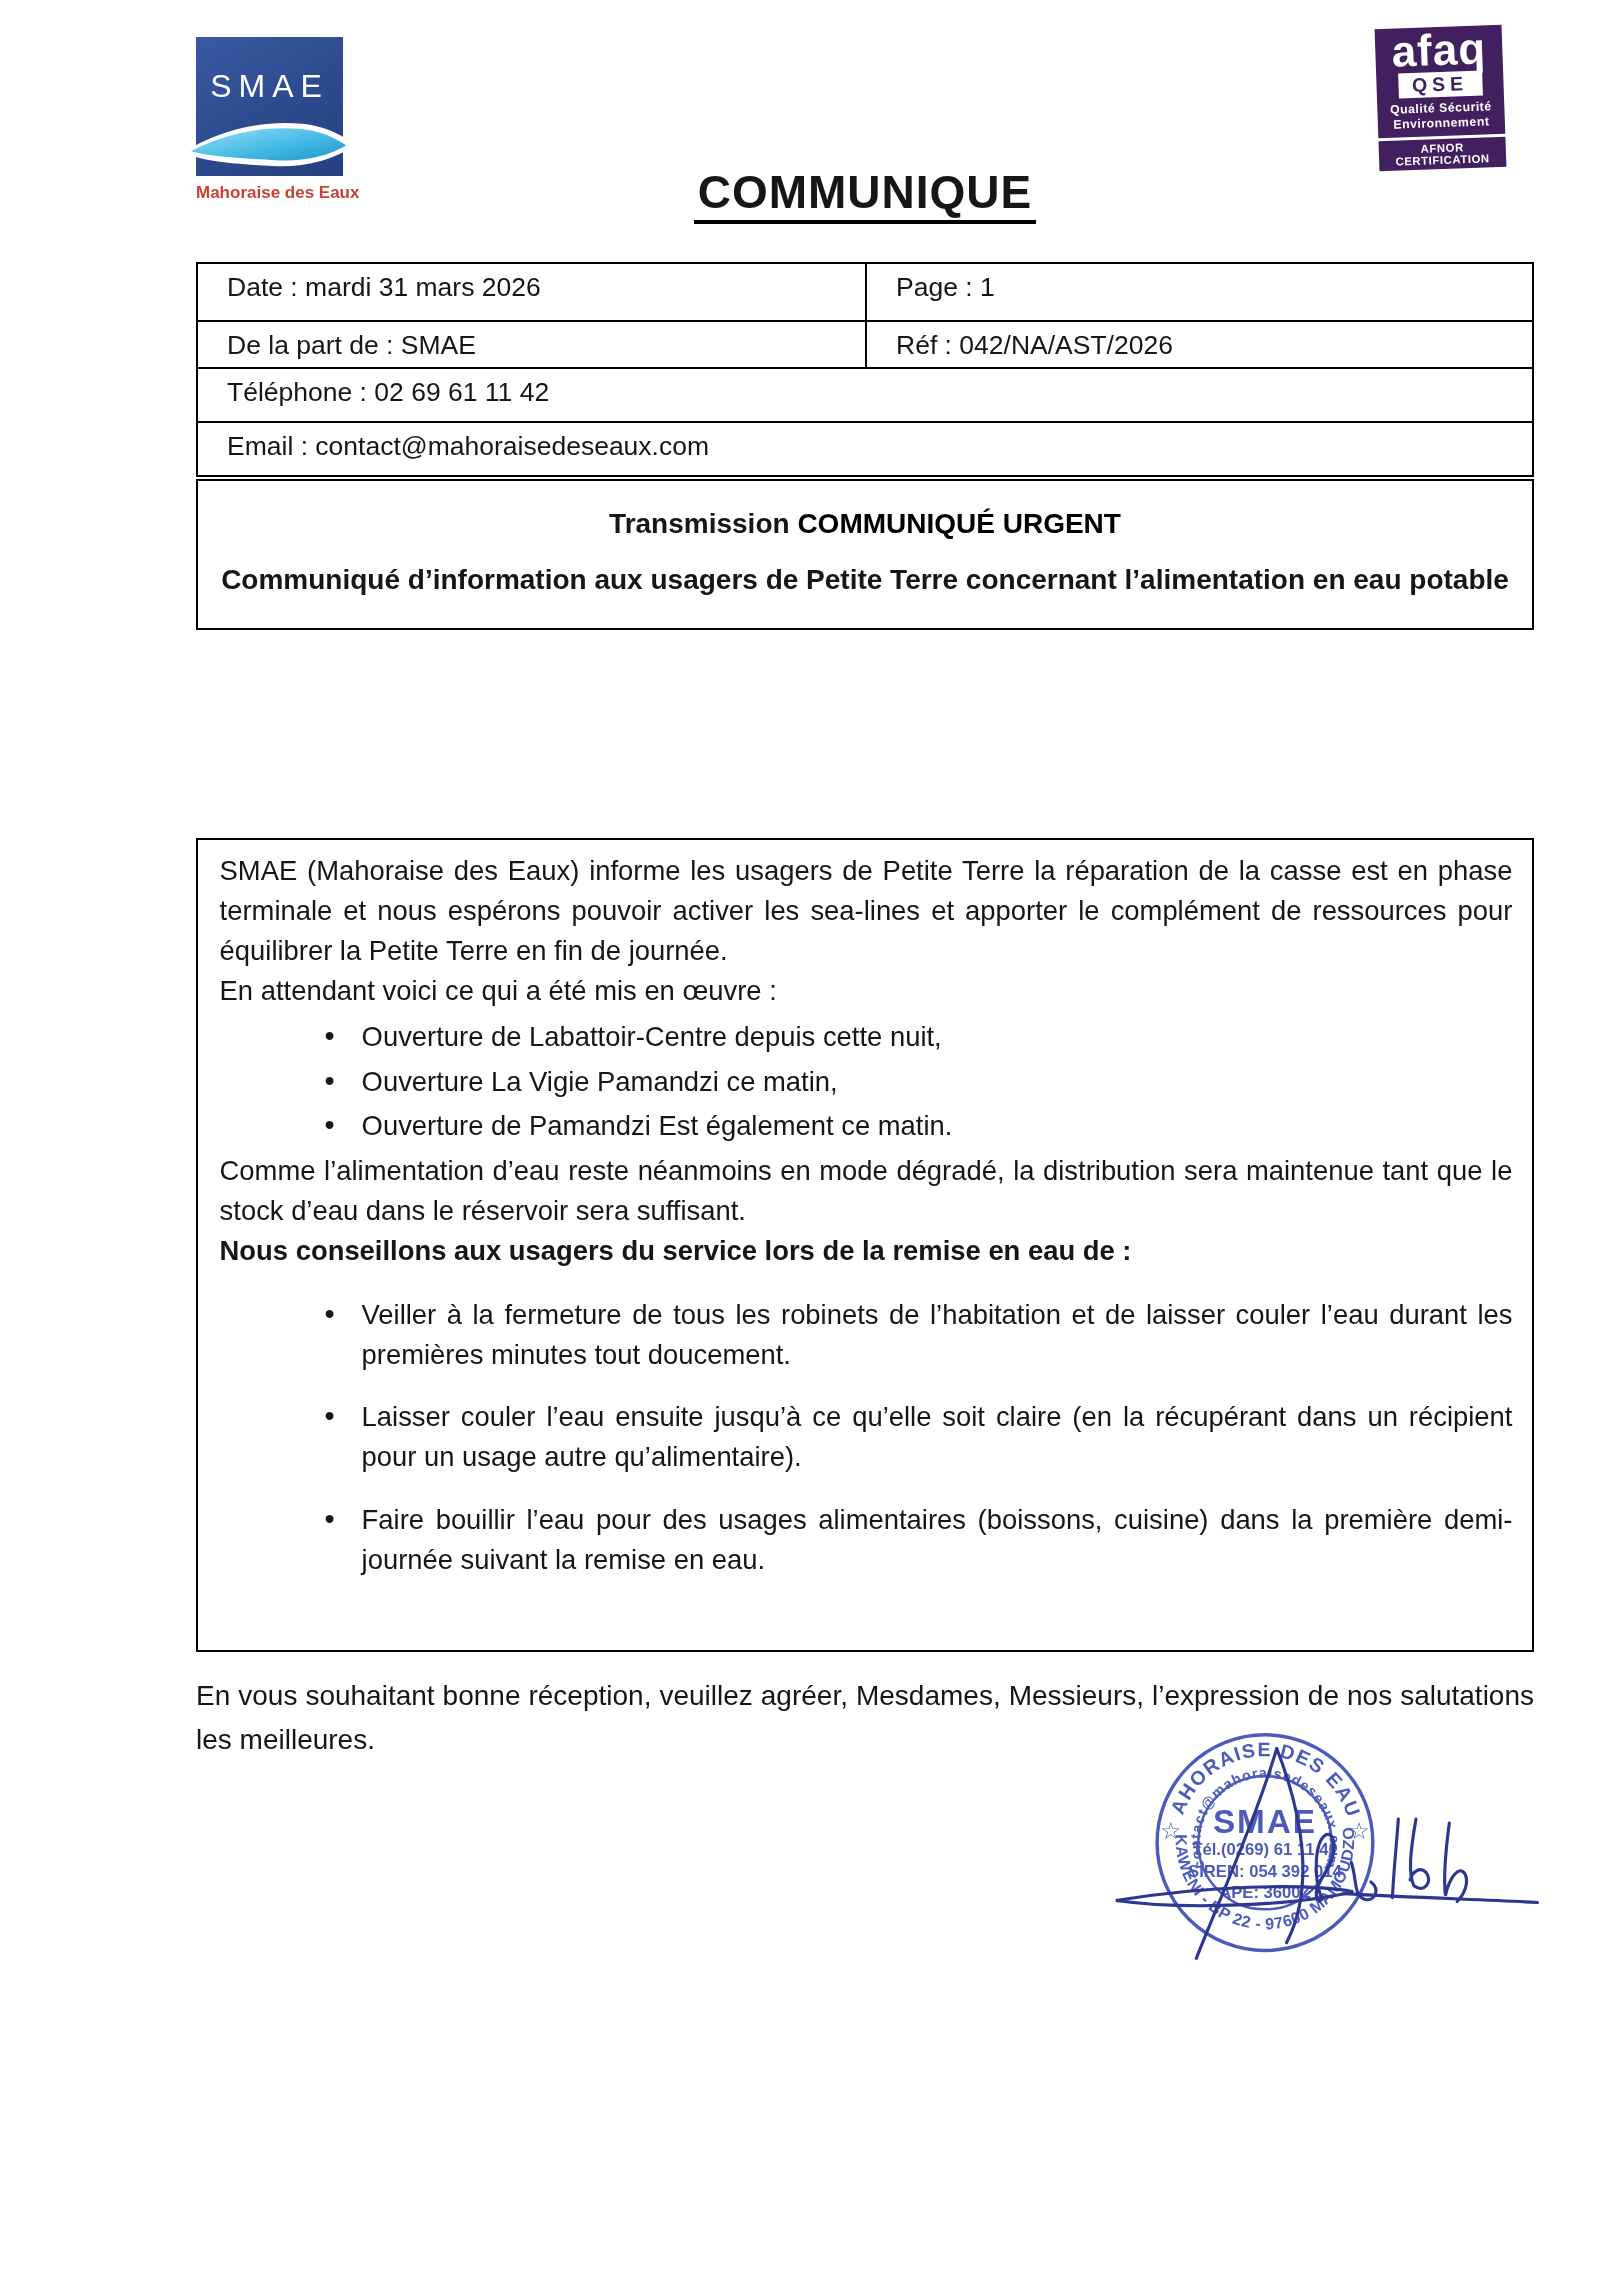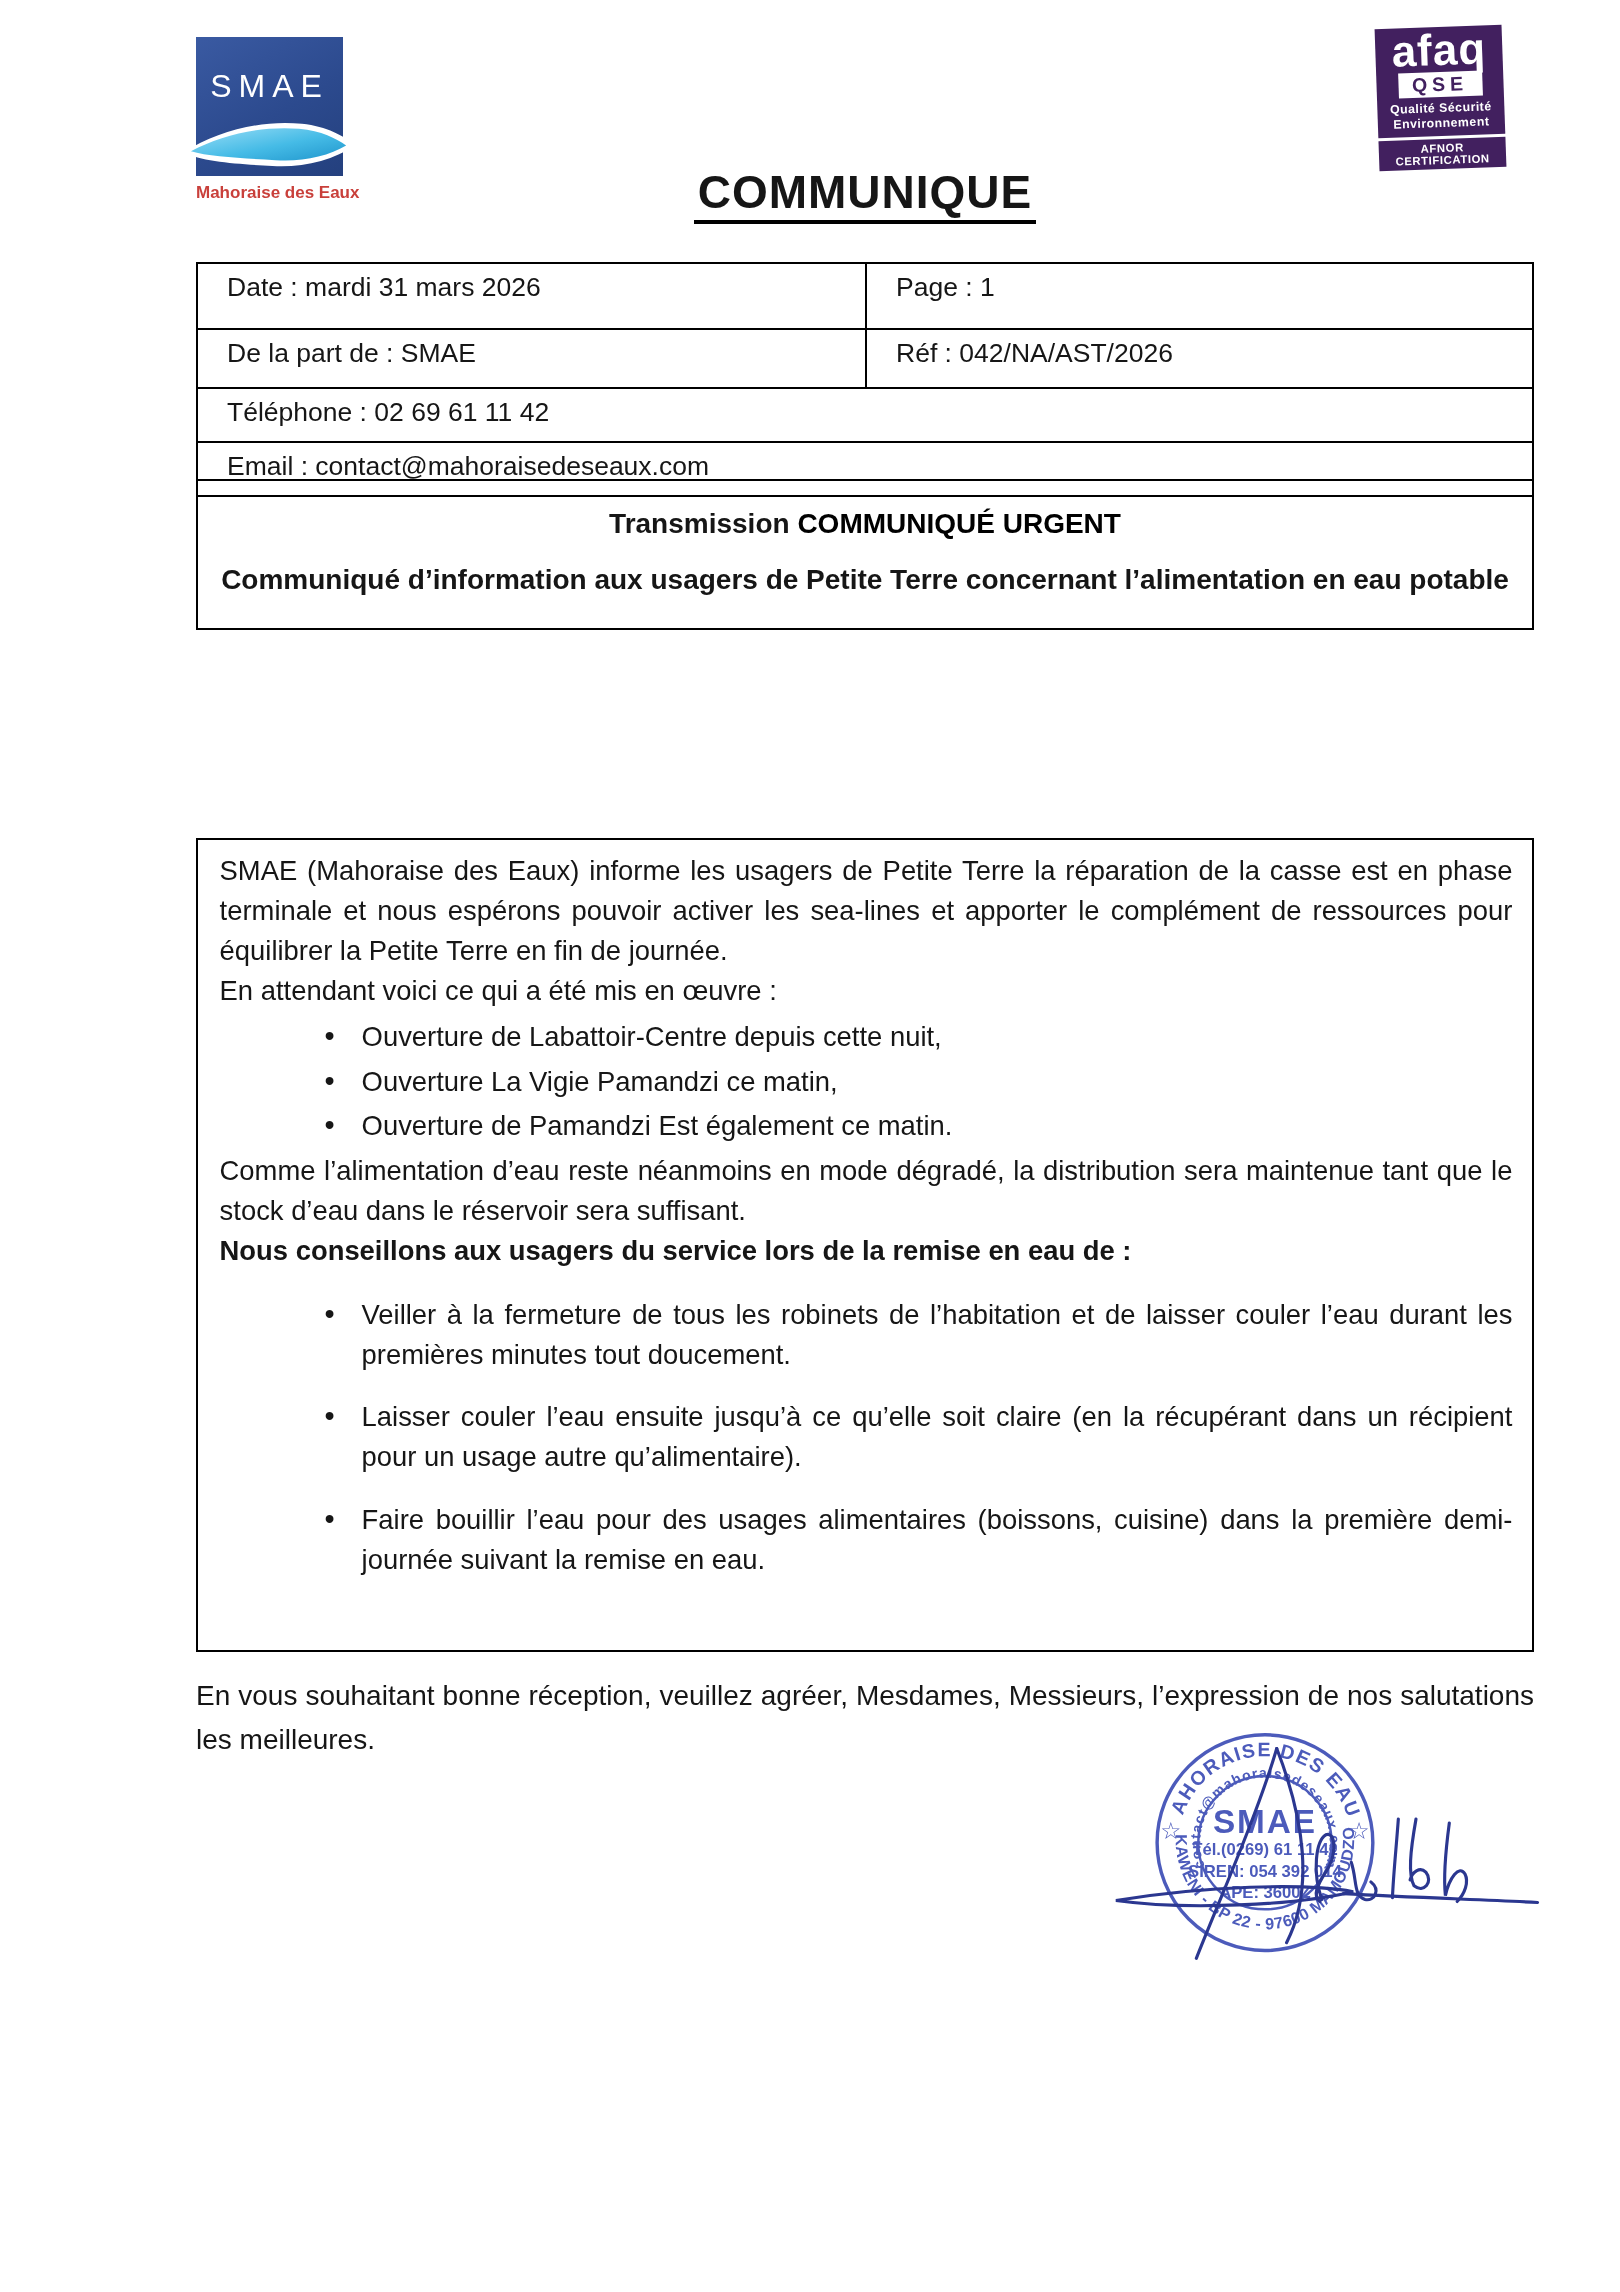--- a/index.html
+++ b/index.html
@@ -24,21 +24,21 @@
   
   .title-wrap{position:absolute;left:110px;right:0;top:165px;text-align:center;}
   .title{font-size:46px;font-weight:700;letter-spacing:1px;border-bottom:4.9px solid #000;padding:0 3.9px 2px;margin-top:34px;}
   
   .info-table{position:absolute;left:196px;top:262px;width:1338px;border:2.9px solid #000;box-sizing:border-box;font-size:26.5px;}
   .it-row{display:flex;box-sizing:border-box;}
   .it-row + .it-row{border-top:2.9px solid #000;}
   .it-cell{box-sizing:border-box;padding:7.8px 0 0 29px;}
   .it-left{width:667px;}
   .it-right{flex:1;border-left:2.9px solid #000;}
-  .h60{height:64px}.h48{height:59px}.h55{height:54px}
+  .h60{height:56px}.h48{height:47px}.h55{height:54px}
   
   .transmission{position:absolute;left:196px;top:479px;width:1338px;height:151px;border:2.9px solid #000;box-sizing:border-box;text-align:center;}
   .trans-line1{margin-top:26.5px;font-size:28px;font-weight:700;}
   .trans-urgent{color:#000000;}
   .trans-line2{margin-top:24.5px;font-size:28px;font-weight:700;}
   
   .intro{position:absolute;left:196px;top:640px;width:1338px;font-size:28px;line-height:43px;}
   .intro p{margin:0;text-align:justify;}
   
   .main-box{position:absolute;left:196px;top:838px;width:1338px;height:814px;border:2.9px solid #000;box-sizing:border-box;padding:10.8px 19.6px 0 21.6px;font-size:27.4px;line-height:40px;}

